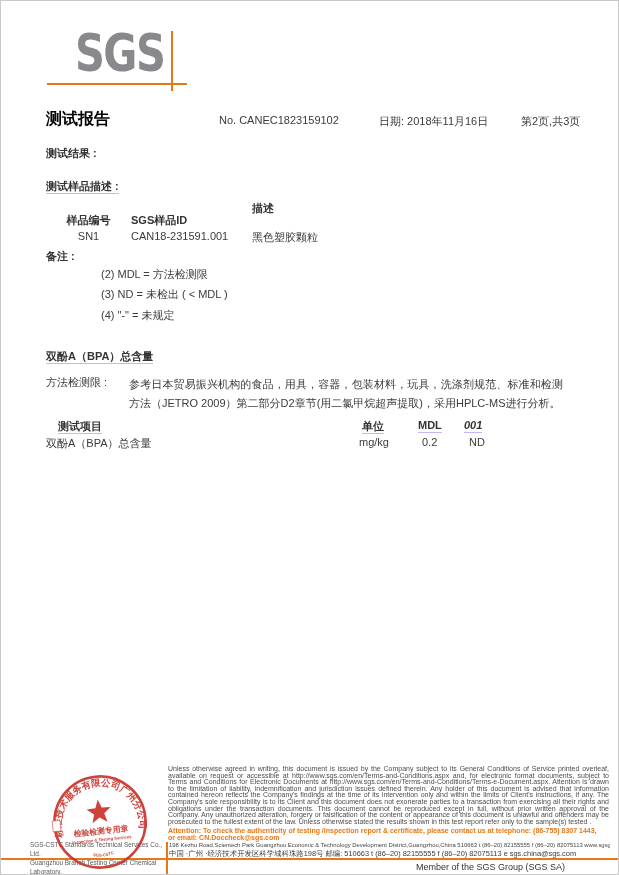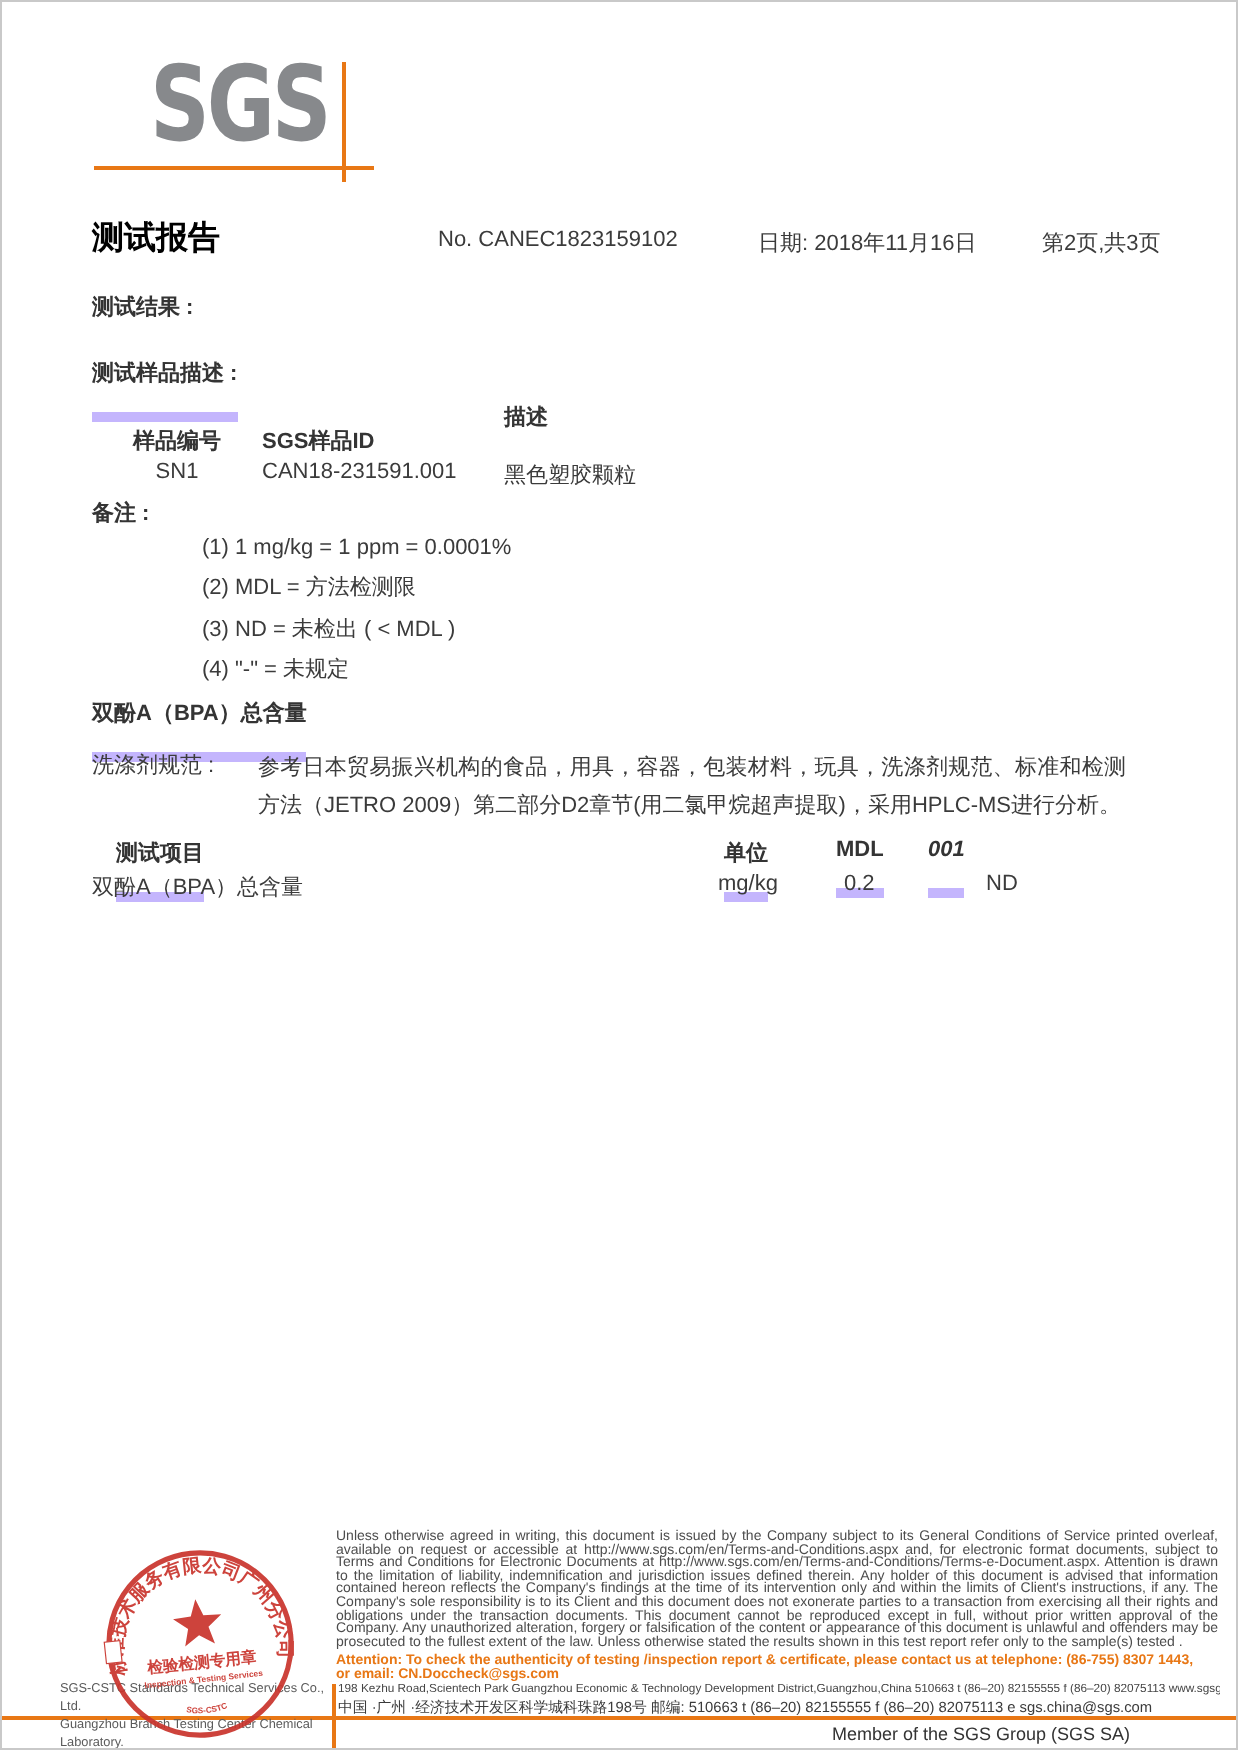--- a/index.html
+++ b/index.html
@@ -17,21 +17,21 @@
   .logo-vline { position:absolute; left:170px; top:30px; width:2px; height:60px; }
   .logo-hline { position:absolute; left:46px; top:82px; width:140px; height:2px; }
   
   .report-title { position:absolute; left:45px; top:108px; font-size:16px; font-weight:bold; color:#000000; }
   .report-no   { position:absolute; left:218px; top:113px; font-size:11px; }
   .report-date { position:absolute; left:378px; top:113px; font-size:11px; }
   .report-page { position:absolute; left:520px; top:113px; font-size:11px; }
   
   .lbl  { font-size:11px; font-weight:bold; color:#343434; }
   .txt  { font-size:11px; color:#3b3b3b; }
-  .u    { border-bottom:5px solid #c4b5fd; padding-bottom:13px; }
+  .u    { border-bottom:1px solid #c4b5fd; padding-bottom:1px; }
   .test-results-label { position:absolute; left:45px; top:145px; }
   .sample-heading     { position:absolute; left:45px; top:178px; }
   .s-h1 { position:absolute; left:45px;  top:212px; width:85px;  text-align:center; }
   .s-h2 { position:absolute; left:130px; top:212px; width:115px; }
   .s-h3 { position:absolute; left:251px; top:200px; }
   .s-c1 { position:absolute; left:45px;  top:229px; width:85px;  text-align:center; }
   .s-c2 { position:absolute; left:130px; top:229px; width:115px; text-align:left; }
   .s-c3 { position:absolute; left:251px; top:229px; }
   .notes-label { position:absolute; left:45px; top:248px; }
   .notes-list  { position:absolute; left:100px; top:263px; }
@@ -39,21 +39,21 @@
   .bpa-heading  { position:absolute; left:45px; top:348px; }
   .method-label { position:absolute; left:45px; top:374px; font-size:11px; }
   .method-text  { position:absolute; left:128px; top:374px; width:434px; font-size:11px; line-height:19px; text-align:justify; }
   .r-h1 { position:absolute; left:57px;  top:418px; }
   .r-h2 { position:absolute; left:361px; top:418px; }
   .r-h3 { position:absolute; left:417px; top:418px; }
   .r-h4 { position:absolute; left:463px; top:418px; font-style:italic; }
   .r-c1 { position:absolute; left:45px;  top:435px; }
   .r-c2 { position:absolute; left:358px; top:435px; }
   .r-c3 { position:absolute; left:421px; top:435px; }
-  .r-c4 { position:absolute; left:492px; top:435px;text-align:right; }
+  .r-c4 { position:absolute; left:468px; top:435px;text-align:right; }
   
   .legal {
     position:absolute; left:167px; top:765px; width:441px;
     font-size:7px; line-height:6.6px; text-align:justify; color:#4c4c4c;
   }
   .attention {
     position:absolute; left:167px; top:827px; width:441px;
     font-size:7px; line-height:6.8px; font-weight:bold;
   }
   .addr1 { position:absolute; left:168px; top:841px; width:441px; font-size:5.9px; color:#454545; white-space:nowrap; overflow:hidden; }
@@ -83,28 +83,27 @@
   <div class="sample-heading lbl"><span class="u">测试样品描述 :</span></div>
   <div class="s-h1 lbl">样品编号</div>
   <div class="s-h2 lbl">SGS样品ID</div>
   <div class="s-h3 lbl">描述</div>
   <div class="s-c1 txt">SN1</div>
   <div class="s-c2 txt">CAN18-231591.001</div>
   <div class="s-c3 txt">黑色塑胶颗粒</div>
 
   <div class="notes-label lbl">备注 :</div>
   <div class="notes-list">
-    <div>(1) 1 mg/kg = 1 ppm = 0.0001%</div>
     <div>(2) MDL = 方法检测限</div>
     <div>(3) ND = 未检出 ( &lt; MDL )</div>
     <div>(4) "-" = 未规定</div>
   </div>
 
   <div class="bpa-heading lbl"><span class="u">双酚A（BPA）总含量</span></div>
-  <div class="method-label">洗涤剂规范 :</div>
+  <div class="method-label">方法检测限 :</div>
   <div class="method-text">参考日本贸易振兴机构的食品，用具，容器，包装材料，玩具，洗涤剂规范、标准和检测方法（JETRO 2009）第二部分D2章节(用二氯甲烷超声提取)，采用HPLC-MS进行分析。</div>
 
   <div class="r-h1 lbl"><span class="u">测试项目</span></div>
   <div class="r-h2 lbl"><span class="u">单位</span></div>
   <div class="r-h3 lbl"><span class="u">MDL</span></div>
   <div class="r-h4 lbl"><span class="u">001</span></div>
   <div class="r-c1 txt">双酚A（BPA）总含量</div>
   <div class="r-c2 txt">mg/kg</div>
   <div class="r-c3 txt">0.2</div>
   <div class="r-c4 txt">ND</div>

